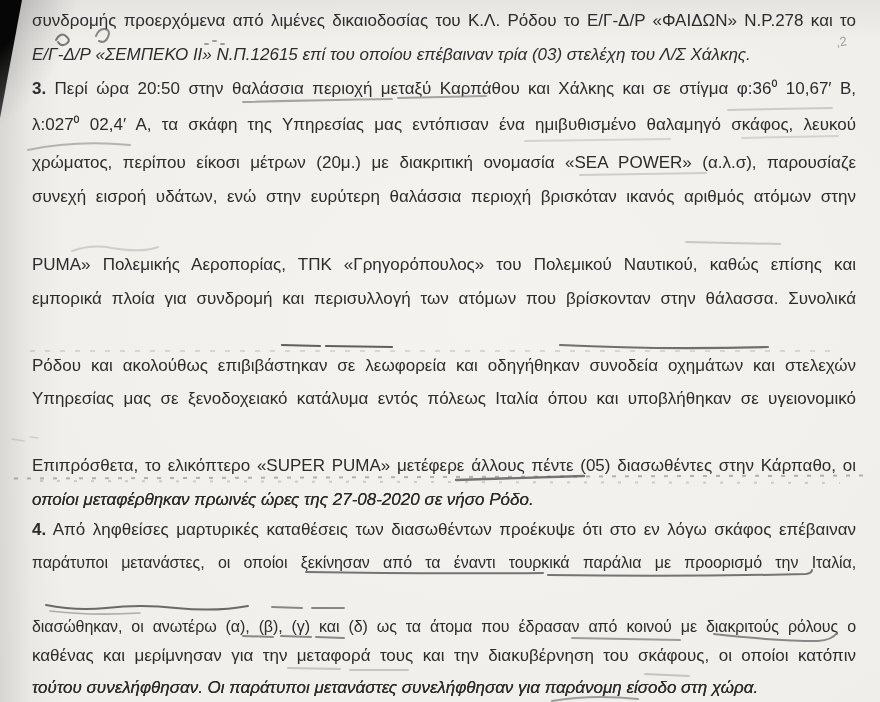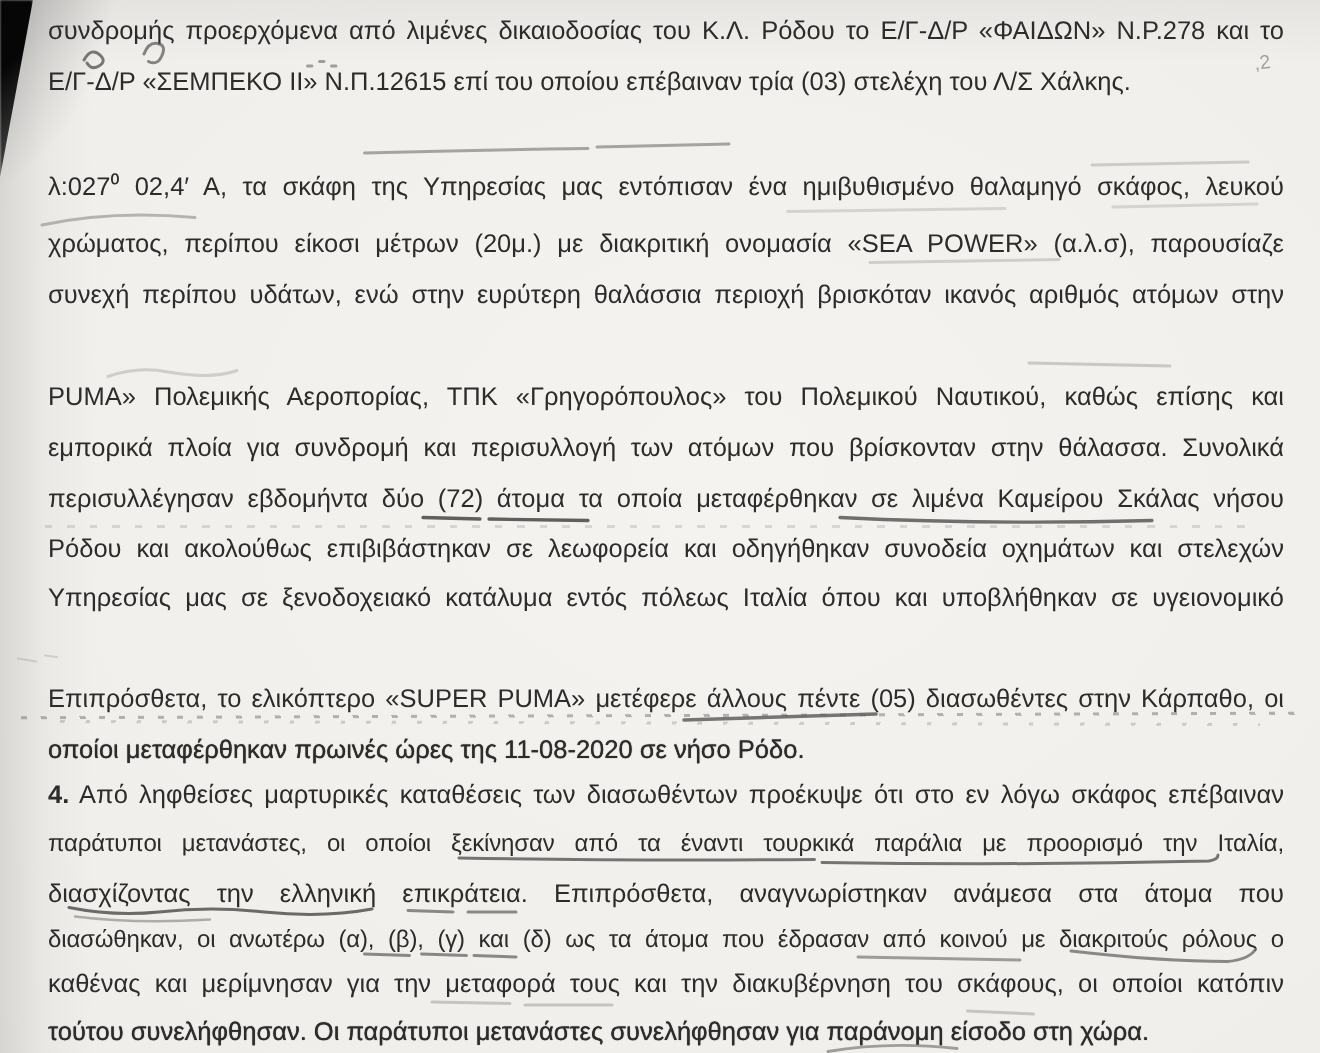--- a/index.html
+++ b/index.html
@@ -18,21 +18,21 @@
     clip-path:polygon(0 0,100% 0,0 100%);
     filter:blur(.6px);
   }
   .textcol{position:absolute;left:32px;top:0;width:824px;height:702px;}
   .line{
     position:absolute;left:0;right:0;height:23px;overflow:hidden;
     font-size:17px;line-height:21px;color:#2c2c2c;
     text-align:justify;text-align-last:justify;text-justify:inter-word;
     white-space:normal;
   }
-  .line.end{text-align-last:left;}
+  .line.end{text-align-last:left;font-style:italic;}
   .line.dk{text-shadow:0 0 .6px #1c1c1c;}
   .line.fs16{font-size:16px;letter-spacing:-.1px;}
   .num{font-weight:700;}
   .marks{position:absolute;left:0;top:0;width:880px;height:702px;pointer-events:none;}
   .band{
     position:absolute;left:14px;top:476px;width:852px;height:2px;opacity:.5;
     background:repeating-linear-gradient(90deg,#6f6f6f 0 4px,transparent 4px 13px);
     transform:rotate(-.2deg);
   }
   .band2{
@@ -52,33 +52,32 @@
 </head>
 <body>
 
 <div class="page">
 
   <div class="corner"></div>
 
   <div class="textcol">
     <div class="line" style="top:10px">συνδρομής προερχόμενα από λιμένες δικαιοδοσίας του Κ.Λ. Ρόδου το Ε/Γ-Δ/Ρ «ΦΑΙΔΩΝ» Ν.Ρ.278 και το</div>
     <div class="line end" style="top:44px">Ε/Γ-Δ/Ρ «ΣΕΜΠΕΚΟ ΙΙ» Ν.Π.12615 επί του οποίου επέβαιναν τρία (03) στελέχη του Λ/Σ Χάλκης.</div>
+    <div class="line" style="top:78px"><span class="num">3.</span> <span>Περί ώρα 20:50 στην θαλάσσια περιοχή μεταξύ Καρπάθου και Χάλκης και σε στίγμα φ:36⁰ 10,67′ Β,</span></div>
     <div class="line" style="top:114px">λ:027⁰ 02,4′ Α,  τα σκάφη της Υπηρεσίας μας εντόπισαν ένα ημιβυθισμένο θαλαμηγό σκάφος, λευκού</div>
     <div class="line" style="top:152px">χρώματος, περίπου είκοσι μέτρων (20μ.) με διακριτική ονομασία «SEA POWER» (α.λ.σ),  παρουσίαζε</div>
-    <div class="line" style="top:186px">συνεχή περίπου υδάτων, ενώ στην ευρύτερη θαλάσσια περιοχή βρισκόταν ικανός αριθμός ατόμων στην</div>
+    <div class="line" style="top:186px">συνεχή εισροή υδάτων, ενώ στην ευρύτερη θαλάσσια περιοχή βρισκόταν ικανός αριθμός ατόμων στην</div>
     <div class="line" style="top:254px">PUMA» Πολεμικής Αεροπορίας, ΤΠΚ «Γρηγορόπουλος» του Πολεμικού Ναυτικού, καθώς επίσης και</div>
     <div class="line" style="top:288px">εμπορικά πλοία για συνδρομή και περισυλλογή των ατόμων που βρίσκονταν στην θάλασσα. Συνολικά</div>
-    <div class="line" style="top:322px">περισυλλέγησαν εβδομήντα δύο (72) άτομα τα οποία μεταφέρθηκαν σε λιμένα Καμείρου Σκάλας νήσου</div>
     <div class="line" style="top:355px">Ρόδου και ακολούθως επιβιβάστηκαν σε λεωφορεία και οδηγήθηκαν συνοδεία οχημάτων και στελεχών</div>
     <div class="line" style="top:388px">Υπηρεσίας μας σε ξενοδοχειακό κατάλυμα εντός πόλεως Ιταλία όπου και υποβλήθηκαν σε υγειονομικό</div>
     <div class="line" style="top:455px">Επιπρόσθετα, το ελικόπτερο «SUPER PUMA» μετέφερε άλλους πέντε (05) διασωθέντες στην Κάρπαθο, οι</div>
-    <div class="line end dk" style="top:489px">οποίοι μεταφέρθηκαν πρωινές ώρες της 11-08-2020 σε νήσο Ρόδο.</div>
+    <div class="line end dk" style="top:489px">οποίοι μεταφέρθηκαν πρωινές ώρες της 27-08-2020 σε νήσο Ρόδο.</div>
     <div class="line" style="top:519px"><span class="num">4.</span> <span>Από ληφθείσες μαρτυρικές καταθέσεις των διασωθέντων προέκυψε ότι στο εν λόγω σκάφος επέβαιναν</span></div>
     <div class="line fs16" style="top:552px">παράτυποι μετανάστες, οι οποίοι ξεκίνησαν από τα έναντι τουρκικά παράλια με προορισμό την Ιταλία,</div>
-    <div class="line" style="top:585px">διασχίζοντας την ελληνική επικράτεια. Επιπρόσθετα, αναγνωρίστηκαν ανάμεσα στα άτομα που</div>
     <div class="line fs16" style="top:616px">διασώθηκαν, οι ανωτέρω (α), (β), (γ) και (δ) ως τα άτομα που έδρασαν από κοινού με διακριτούς ρόλους ο</div>
     <div class="line" style="top:645px">καθένας και μερίμνησαν για την μεταφορά τους και την διακυβέρνηση του σκάφους, οι οποίοι κατόπιν</div>
     <div class="line end dk" style="top:677px">τούτου συνελήφθησαν. Οι παράτυποι μετανάστες συνελήφθησαν για παράνομη είσοδο στη χώρα.</div>
   </div>
 
   <div class="band"></div>
   <div class="band2"></div>
   <div class="band3"></div>
 
   <svg class="marks" width="880" height="702" viewBox="0 0 880 702" fill="none" stroke-linecap="round">

